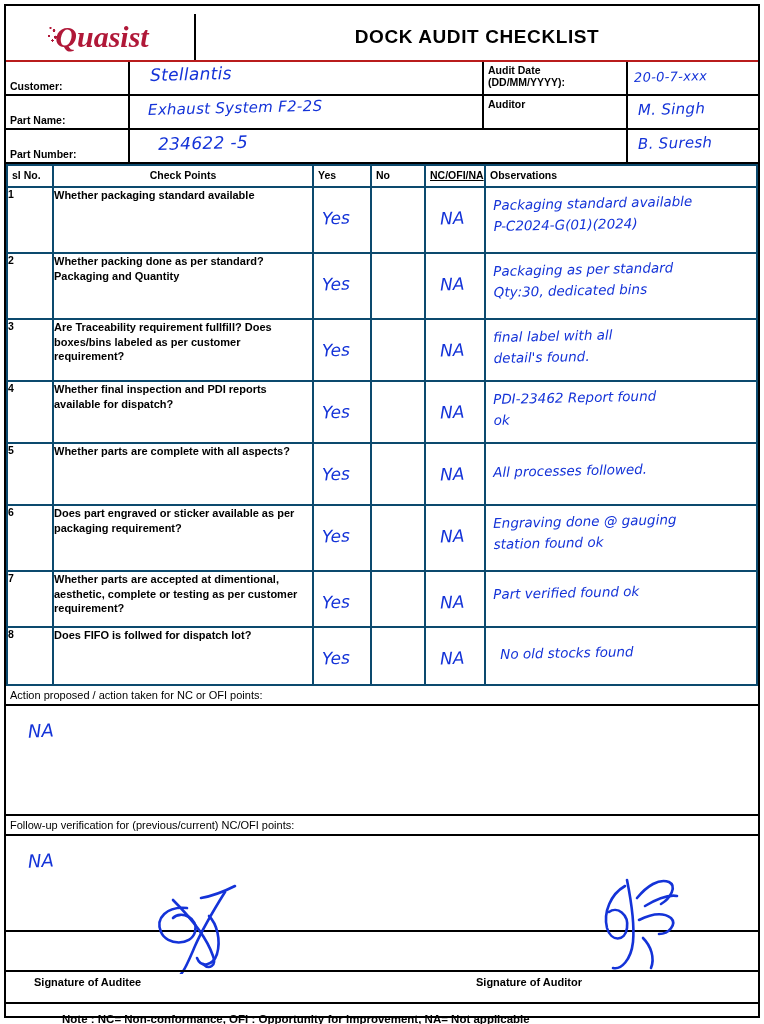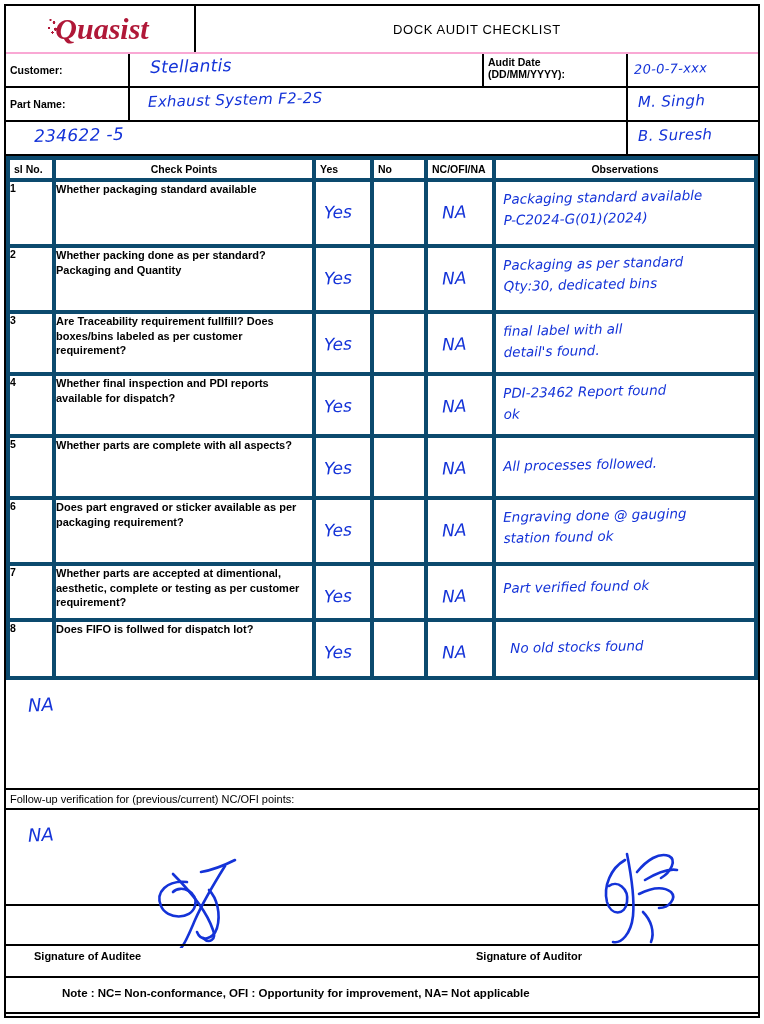--- a/index.html
+++ b/index.html
@@ -24,23 +24,24 @@
     height: 1014px;
     border: 2px solid #000;
     box-sizing: border-box;
     display: flex;
     flex-direction: column;
   }
 
   
   .title-band {
     display: flex;
-    border-bottom: 2px solid #f9a8d4;
+    border-bottom: 2px solid #b91c1c;
     height: 46px;
     flex: none;
+    margin-top: 8px;
   }
   .logo-cell {
     width: 190px;
     border-right: 2px solid #000;
     display: flex;
     align-items: center;
     justify-content: center;
     box-sizing: border-box;
   }
   .logo-text {
@@ -67,37 +68,37 @@
       radial-gradient(circle at 85% 60%, #B01838 0 1.4px, transparent 1.8px),
       radial-gradient(circle at 35% 18%, #B01838 0 0.9px, transparent 1.3px);
   }
   .title-cell {
     flex: 1;
     display: flex;
     align-items: center;
     justify-content: center;
   }
   .doc-title {
-    font-size: 13px;
-    font-weight: normal;
+    font-size: 19px;
+    font-weight: bold;
     letter-spacing: 0.6px;
   }
 
   
   .meta-block { flex: none; }
   .meta-row {
     display: flex;
     border-bottom: 2px solid #000;
     height: 32px;
   }
   .meta-label {
     width: 124px;
     border-right: 2px solid #000;
     box-sizing: border-box;
-    padding: 11px 0 0 4px;
+    padding: 19px 0 0 4px;
     font-size: 10.5px;
     font-weight: bold;
     line-height: 11.5px;
   }
   .meta-value {
     flex: 1;
     border-right: 2px solid #000;
     box-sizing: border-box;
     position: relative;
     overflow: hidden;
@@ -139,37 +140,37 @@
 
   
   table.checklist {
     width: 100%;
     border-collapse: collapse;
     table-layout: fixed;
     flex: none;
   }
   table.checklist th,
   table.checklist td {
-    border: 4px solid #0c4a6e;
+    border: 2px solid #0c4a6e;
     box-sizing: border-box;
     vertical-align: top;
     padding: 0;
   }
   table.checklist th {
     font-size: 10.5px;
     font-weight: bold;
     padding: 3px 4px;
     height: 22px;
   }
   th.c-sl   { width: 46px;  text-align: left; }
   th.c-cp   { width: 260px; text-align: center; }
   th.c-yes  { width: 58px;  text-align: left; }
   th.c-no   { width: 54px;  text-align: left; }
-  th.c-nc   { width: 68px;  text-align: left; }
-  th.c-obs  { text-align: center; }
+  th.c-nc   { width: 60px;  text-align: left; text-decoration: underline; }
+  th.c-obs  { text-align: left; }
 
   td.sl {
     font-size: 10.5px;
     font-weight: bold;
     padding: 3px 0 0 4px;
   }
   td.cp {
     font-size: 11px;
     font-weight: bold;
     line-height: 14.5px;
@@ -300,26 +301,28 @@
       <div class="meta-value-r">
         <span class="hw hw-pos hw-sm" style="left:6px; top:8px;">20-0-7-xxx</span>
       </div>
     </div>
 
     <div class="meta-row">
       <div class="meta-label">Part Name:</div>
       <div class="meta-value">
         <span class="hw hw-pos hw-md" style="left:18px; top:5px;">Exhaust System F2-2S</span>
       </div>
+      <div class="meta-label-r">Auditor</div>
       <div class="meta-value-r">
         <span class="hw hw-pos hw-md" style="left:10px; top:5px;">M. Singh</span>
       </div>
     </div>
 
     <div class="meta-row">
+      <div class="meta-label">Part Number:</div>
       <div class="meta-value">
         <span class="hw hw-pos hw-lg" style="left:28px; top:4px;">234622 -5</span>
       </div>
       <div class="meta-value-r">
         <span class="hw hw-pos hw-md" style="left:10px; top:5px;">B. Suresh</span>
       </div>
     </div>
 
   </div>
 
@@ -492,20 +495,21 @@
           <div class="obs-hw" style="top:16px; left:14px;">
             <div>No old stocks found</div>
             <div></div>
           </div>
         </td>
       </tr>
 
     </tbody>
   </table>
 
+  <div class="band-label">Action proposed / action taken for NC or OFI points:</div>
   <div class="band-body" style="height:108px;">
     <span class="band-hw">NA</span>
   </div>
 
   <div class="band-label">Follow-up verification for (previous/current) NC/OFI points:</div>
   <div class="band-body" style="height:94px;">
     <span class="band-hw">NA</span>
 
     <svg class="ink" style="left:145px; top:48px; width:130px; height:90px;" viewBox="0 0 130 90">
       <g fill="none" stroke="#1433D8" stroke-width="2.6" stroke-linecap="round" stroke-linejoin="round">

